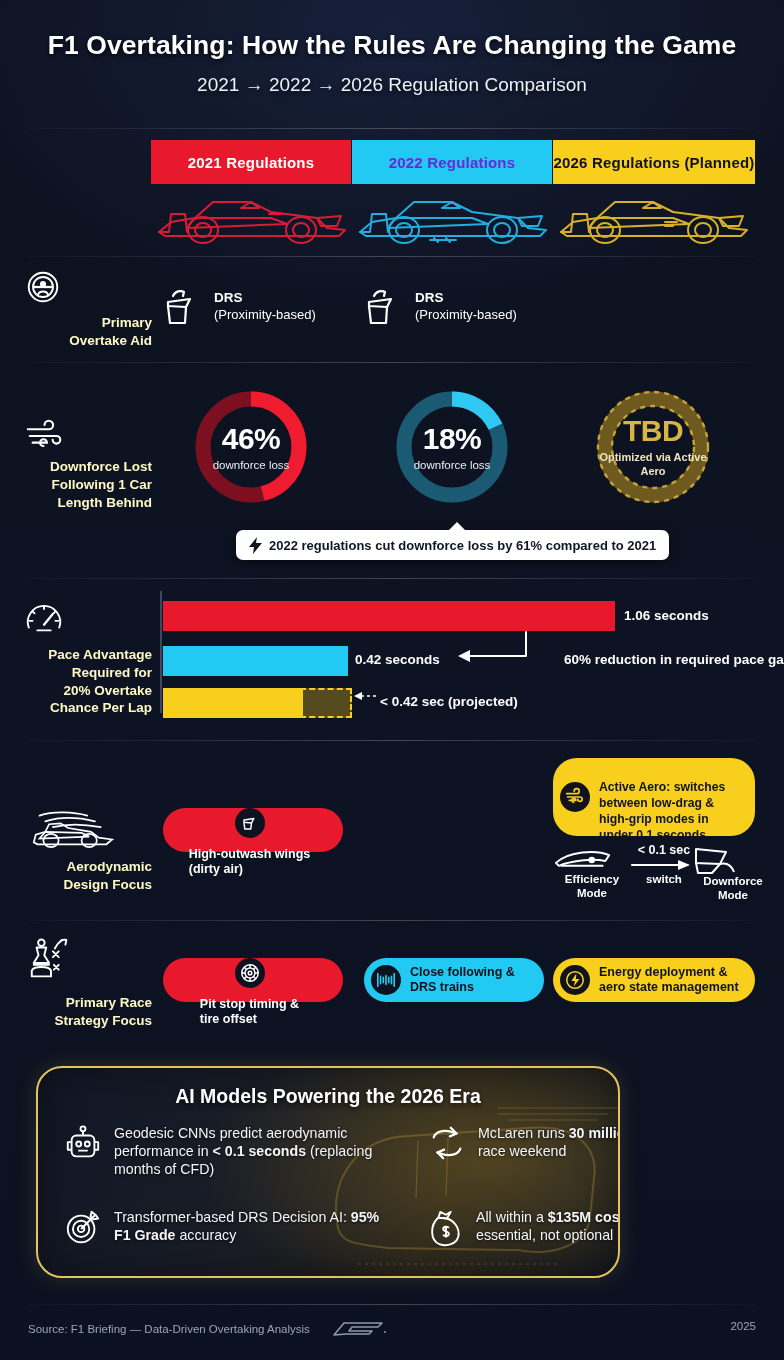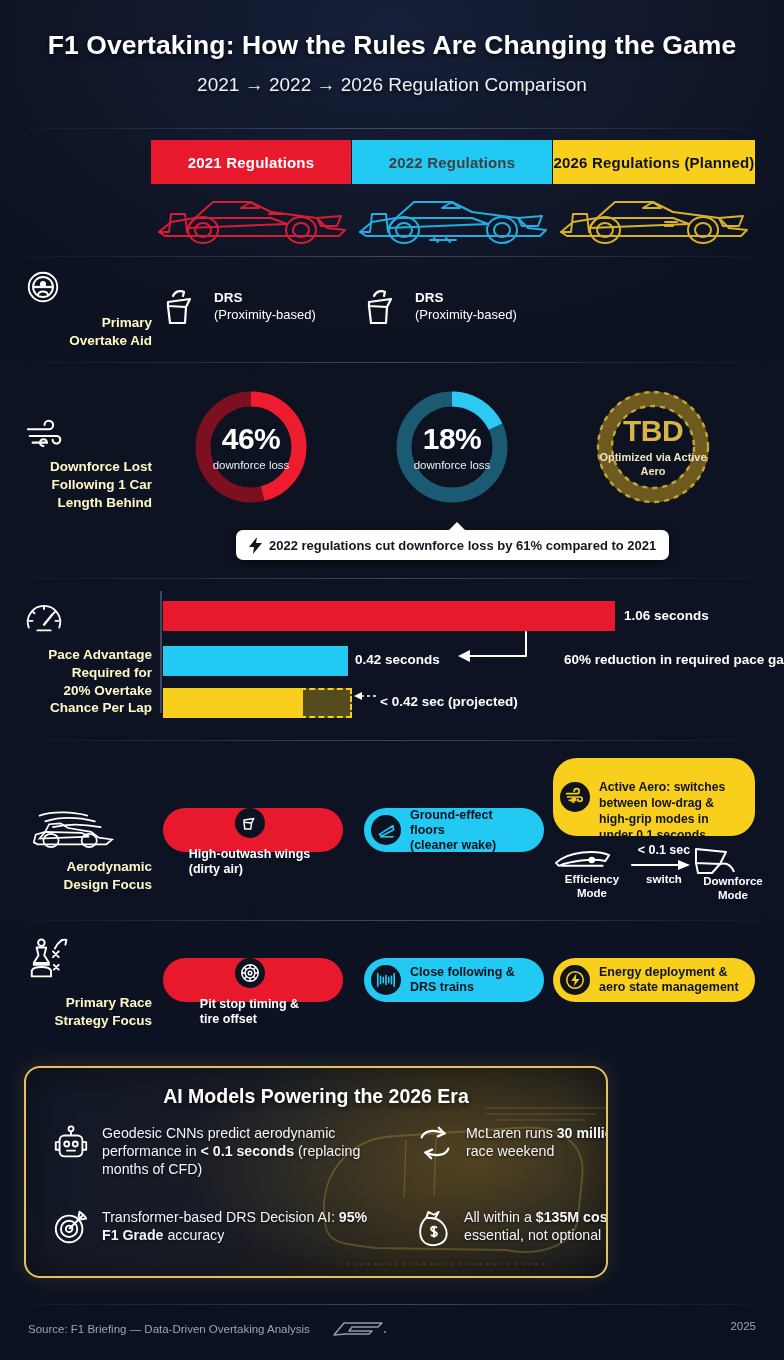--- a/index.html
+++ b/index.html
@@ -28,21 +28,21 @@
 
   .hr{position:absolute;height:1px;background:linear-gradient(90deg,rgba(255,255,255,.02),rgba(255,255,255,.22),rgba(255,255,255,.02));left:28px;right:28px;}
 
   
   .colhead{
     position:absolute;top:140px;height:44px;
     display:flex;align-items:center;justify-content:center;
     font-size:15px;font-weight:700;letter-spacing:.2px;
   }
   .c1{left:151px;width:200px;background:#e8192c;color:#fff;}
-  .c2{left:352px;width:200px;background:#22c9f2;color:#404040;}
+  .c2{left:352px;width:200px;background:#22c9f2;color:#6d28d9;}
   .c3{left:553px;width:202px;background:#f7cf1c;color:#10131d;}
 
   .car{position:absolute;top:188px;width:200px;height:60px;}
   .car.a{left:151px;}
   .car.b{left:352px;}
   .car.c{left:553px;}
 
   
   .rowlabel{
     position:absolute;left:24px;width:128px;text-align:right;
@@ -98,22 +98,22 @@
   }
   .pill.red{background:#e8192c;color:#fff;flex-direction:column;}
   .pill.cy{background:#22c9f2;color:#08131d;}
   .pill.ye{background:#f7cf1c;color:#11141d;}
   .pill.ye .dot{background:#10131d;}
 
   .modebox{position:absolute;text-align:center;font-size:11.5px;font-weight:700;line-height:1.2;color:#fff;}
 
   
   .aipanel{
-    position:absolute;left:24px;top:1066px;width:584px;height:212px;
-    border:2px solid #e3c25f;border-radius:16px;box-sizing:border-box;
+    position:absolute;left:36px;top:1066px;width:584px;height:212px;
+    border:2px solid #e3c25f;border-radius:26px;box-sizing:border-box;
     background:
       radial-gradient(ellipse 420px 190px at 78% 45%, rgba(150,120,40,.40) 0%, rgba(20,24,40,0) 70%),
       linear-gradient(110deg,#101726 0%, #1a1d26 40%, #25221c 68%, #12161f 100%);
     box-shadow:0 0 22px rgba(227,194,95,.16), inset 0 0 40px rgba(0,0,0,.4);
     overflow:hidden;
   }
   .aititle{position:absolute;left:0;right:0;top:17px;text-align:center;font-size:19.5px;font-weight:700;text-shadow:0 2px 5px rgba(0,0,0,.7);}
   .aiitem{position:absolute;display:flex;gap:12px;align-items:flex-start;width:330px;}
   .aiitem .t{font-size:14.2px;line-height:1.28;font-weight:400;color:#f3f5f9;text-shadow:0 1px 3px rgba(0,0,0,.7);}
   .aiitem .t b{font-weight:700;}
@@ -352,32 +352,20 @@
         <path d="M4 8 L17 6 L14 12 L4 11 Z"></path>
           <path d="M4 11 L5 20 L13 20 L14 12"></path>
       </svg>
     </span>
     <span>
       <div>High-outwash wings</div>
       <div>(dirty air)</div>
     </span>
   </div>
 
-  <div class="pill cy" style="left:364px;top:808px;width:180px;height:44px">
-    <span class="dot">
-      <svg width="19" height="19" viewBox="0 0 24 24" fill="none" stroke="#22c9f2" stroke-width="2" stroke-linejoin="round">
-        <path d="M3 17 L20 6 L21 11 L6 19 Z"></path>
-          <path d="M4 20 H21"></path>
-      </svg>
-    </span>
-    <span>
-      <div>Ground-effect floors</div>
-      <div>(cleaner wake)</div>
-    </span>
-  </div>
 
   <div class="pill ye" style="left:553px;top:758px;width:202px;height:78px;align-items:flex-start;padding:22px 12px 0 7px">
     <span class="dot" style="margin-top:2px">
       <svg width="20" height="16" viewBox="0 0 24 18" fill="none" stroke="#f7cf1c" stroke-width="2" stroke-linecap="round">
         <path d="M2 5 H14 a3 3 0 1 0 -3 -3"></path>
           <path d="M3 9 H18 a2.6 2.6 0 1 1 -2.6 2.6"></path>
           <path d="M5 13 H13 a2.4 2.4 0 1 0 -2.4 2.4"></path>
       </svg>
     </span>
     <span style="font-size:12.2px;line-height:1.3">Active Aero: switches between low-drag &amp; high-grip modes in under 0.1 seconds</span>

